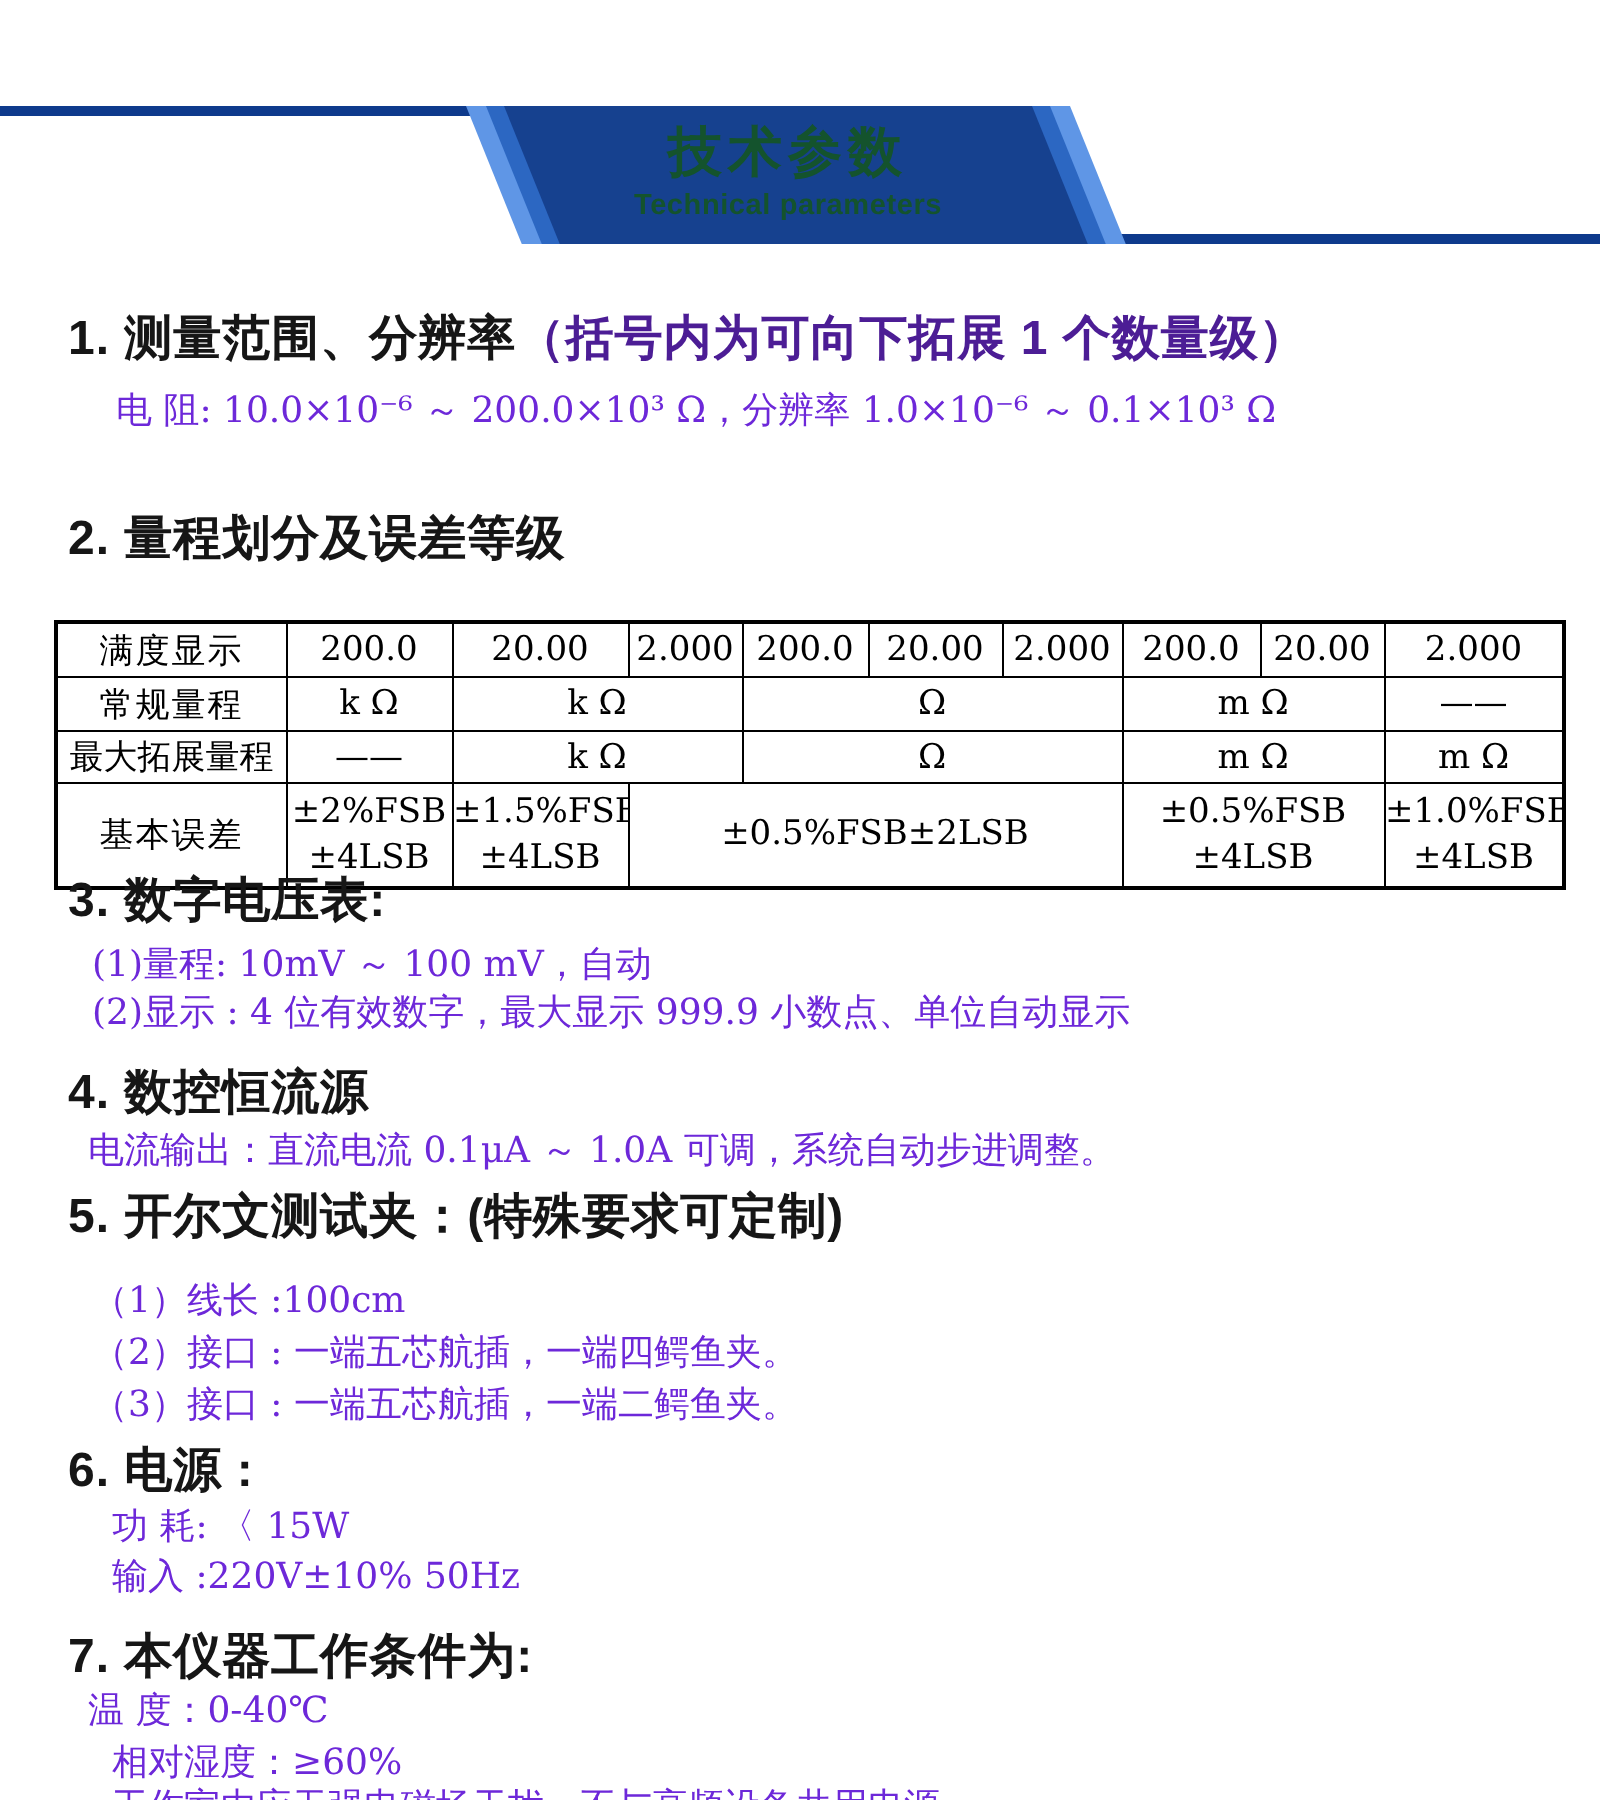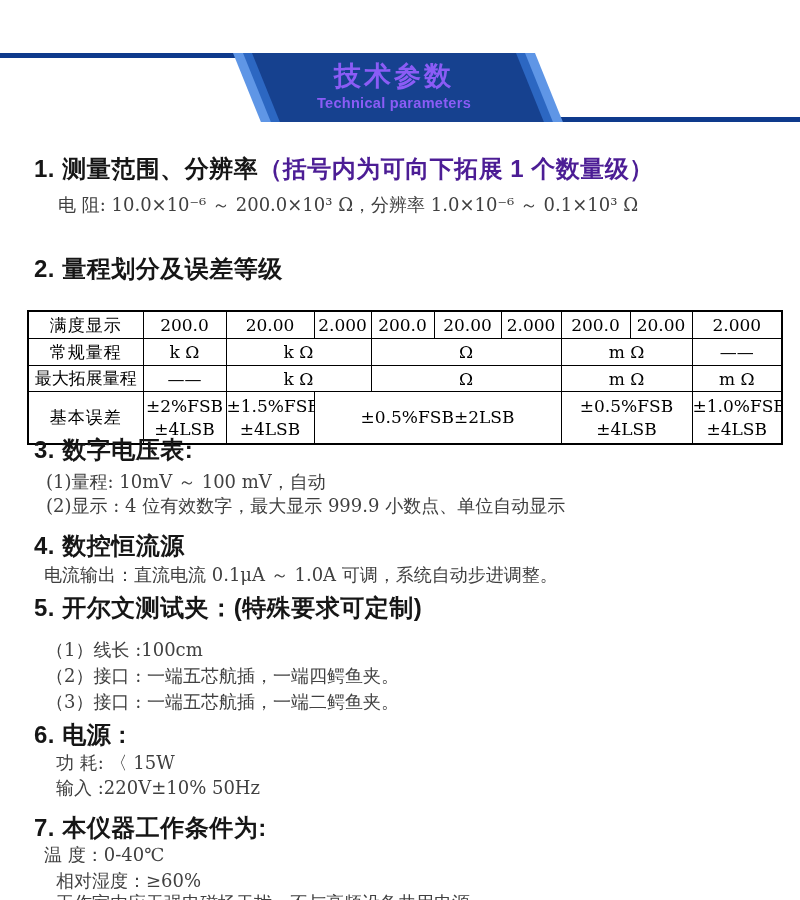--- a/index.html
+++ b/index.html
@@ -7,28 +7,28 @@
         font-family:"DejaVu Serif", serif;color:#1a1a1a;}
   
   .hline{position:absolute;height:5px;background:#0e3a8c;}
   .hline.left{left:0;top:53px;width:238px;}
   .hline.right{left:558px;top:117px;width:242px;}
   .banner-shape{position:absolute;left:233px;top:53px;width:302px;height:69px;
         transform:skewX(22deg);transform-origin:top left;background:#5f96e6;}
   .banner-shape .mid{position:absolute;top:0;bottom:0;left:10px;right:10px;background:#2c67c2;}
   .banner-shape .core{position:absolute;top:0;bottom:0;left:19px;right:19px;background:#16418f;}
   .banner-text{position:absolute;left:243px;top:53px;width:302px;height:69px;text-align:center;
-        color:#8b5cf6;font-family:"Liberation Sans", sans-serif;}
+        color:#14532d;font-family:"Liberation Sans", sans-serif;}
   .banner-text .t1{margin-top:7px;font-size:27px;font-weight:bold;letter-spacing:3px;line-height:32px;}
   .banner-text .t2{font-size:14.5px;font-weight:bold;letter-spacing:0.3px;line-height:22px;}
   
   .hd{position:absolute;left:34px;font-family:"Liberation Sans", sans-serif;
       font-size:24px;font-weight:600;color:#161616;letter-spacing:0.5px;white-space:nowrap;}
   .hd .note{color:#4c1d95;font-weight:600;}
-  .ln{position:absolute;font-size:18px;white-space:nowrap;color:#404040;}
+  .ln{position:absolute;font-size:18px;white-space:nowrap;color:#6d28d9;}
   
   table.spec{position:absolute;left:27px;top:296px;width:754px;border-collapse:collapse;
       table-layout:fixed;font-size:17px;color:#000;}
   table.spec td{border:1px solid #000;text-align:center;vertical-align:middle;
       padding:1px 0;overflow:hidden;}
   table.spec{border:2px solid #000;margin-top:14px;}
   table.spec tr.r1 td{height:24px;}
   table.spec tr.r2 td{height:24px;}
   table.spec tr.r3 td{height:20px;}
   table.spec tr.r4 td{height:49px;}

